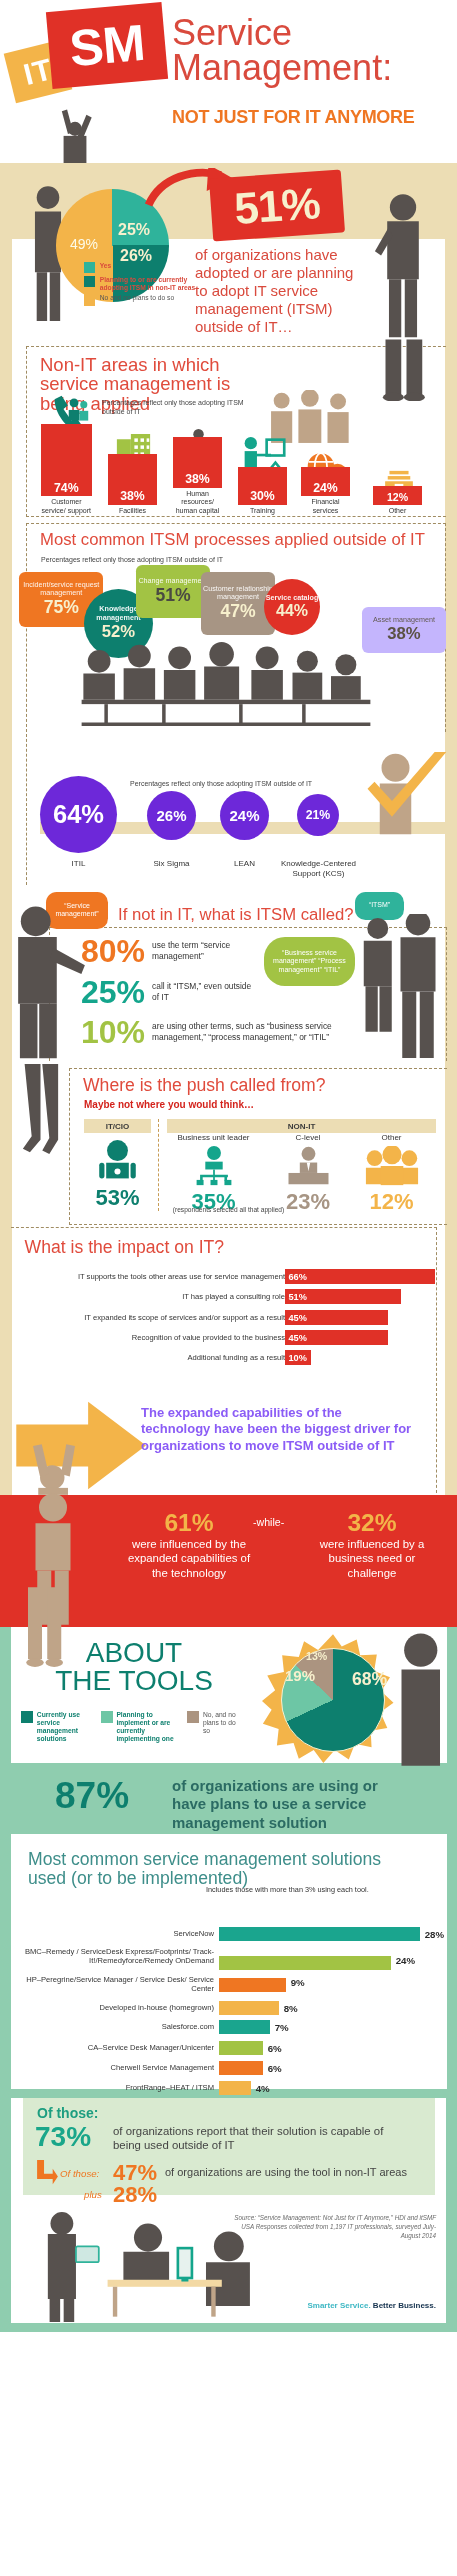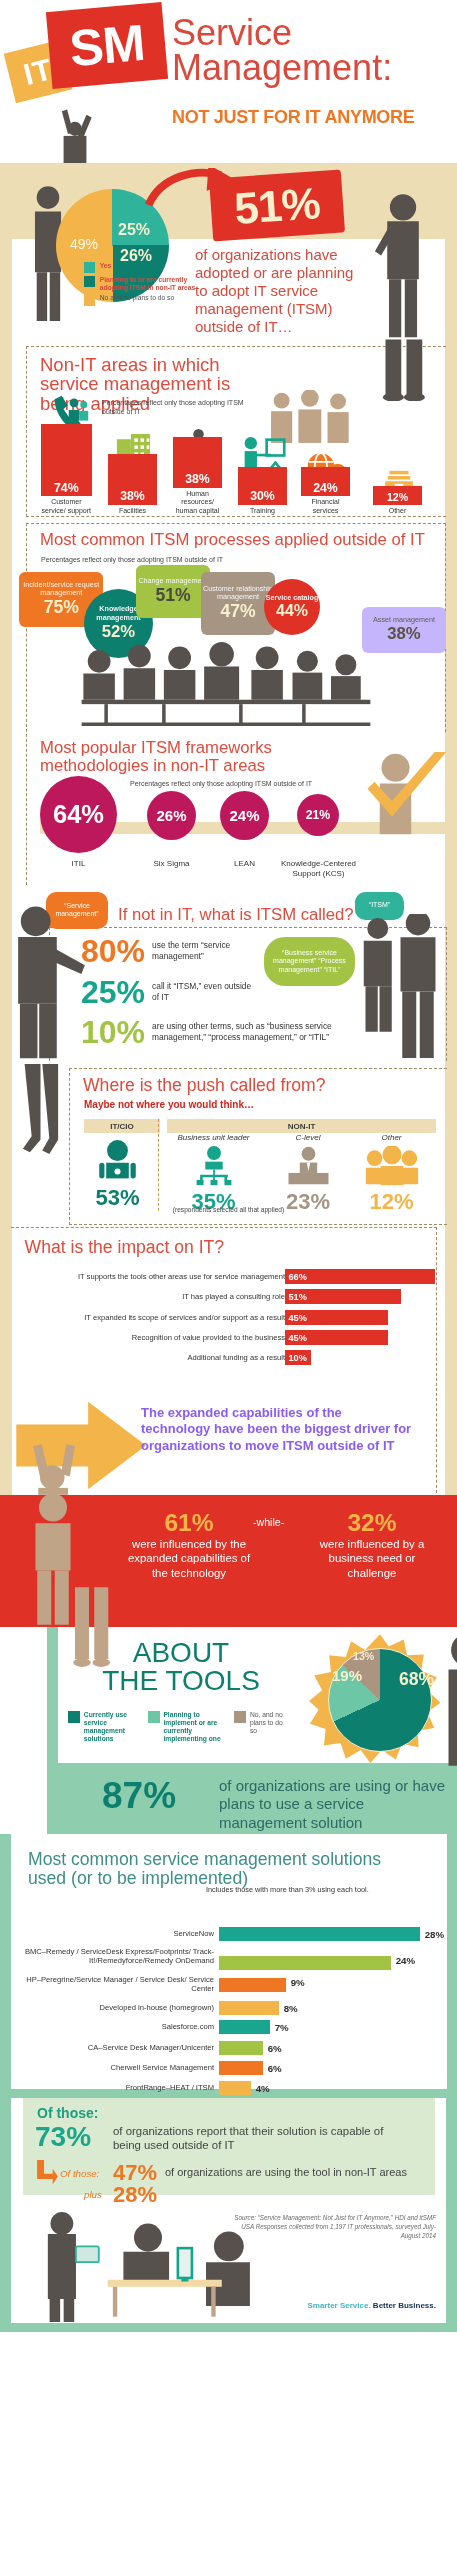--- a/index.html
+++ b/index.html
@@ -98,21 +98,21 @@
   .bubble .pc { font-weight:bold; color:#f7f0cd; }
   .bubble.circ { border-radius:50%; }
 
   
   .fw { position:relative; background:#fff; height:154px; }
   .fw .box { position:absolute; left:26px; top:0px; width:420px; height:151px;
              border-left:1.8px dashed #a08c62; }
   .fw h2 { position:absolute; left:40px; top:5.3px; font-size:16.7px; width:246px; }
   .fw .note { position:absolute; left:130px; top:46px; }
   .fw .tanbar { position:absolute; left:40px; top:88px; width:413px; height:12.3px; background:#ecddb4; }
-  .circ { position:absolute; border-radius:50%; background:#be185d; color:#fff;
+  .circ { position:absolute; border-radius:50%; background:#6d28d9; color:#fff;
           display:flex; align-items:center; justify-content:center; font-weight:bold; }
   .fw .cl { position:absolute; text-align:center; font-size:8px; color:#333; line-height:1.2; }
 
   
   .called { position:relative; background:#fff; height:176px; }
   .called .box { position:absolute; left:49px; top:39px; width:398px; height:134px;
                  border-left:1.8px dashed #a08c62; border-top:1.8px dashed #a08c62;
                  border-right:1.8px dashed #a08c62; }
   .called h2 { position:absolute; left:118px; top:17.6px; font-size:16.7px; }
   .bigpct { font-size:32px; font-weight:bold; line-height:1; }
@@ -127,21 +127,21 @@
   .push .box { position:absolute; left:69px; top:3.5px; width:378px; height:157px;
                border-left:1.8px dashed #a08c62; border-top:1.8px dashed #a08c62;
                border-bottom:1.8px dashed #a08c62; }
   .push h2 { position:absolute; left:83px; top:12.3px; font-size:17.6px; }
   .push h3 { position:absolute; left:84px; top:35px; font-size:10px; font-weight:bold; color:#d4231c; }
   .hdrcell { position:absolute; background:#ecddb4; text-align:center;
              font-size:8px; font-weight:bold; color:#3b3b3b; padding:2.6px 0; }
   .push .vdash { position:absolute; left:158px; top:55px; height:92px;
                  border-left:1.8px dashed #c79c55; }
   .push .col { position:absolute; text-align:center; }
-  .push .col .cl { font-size:8px; color:#333;font-style:italic; }
+  .push .col .cl { font-size:8px; color:#333; }
   .push .col .pv { font-size:22px; font-weight:bold; }
   .push .foot { position:absolute; left:0; right:0; top:142px; text-align:center; font-size:6.6px; color:#444; }
 
   
   .impact { position:relative; background:#fff; height:171px; }
   .impact .box { position:absolute; left:10.6px; top:0; width:426px; height:169px;
                  border-right:1.8px dashed #a08c62; border-top:1.8px dashed #a08c62; }
   .impact h2 { position:absolute; left:24.6px; top:10.6px; font-size:17.6px; }
   .ib { position:absolute; height:15px; display:flex; align-items:center; }
   .ib .lb { font-size:7.6px; color:#333; text-align:right; white-space:nowrap; }
@@ -149,36 +149,36 @@
   .ib .bar span { color:#fff; font-weight:bold; font-size:9.2px; padding-left:3.5px; }
 
   
   .redband { position:relative; background:#e03127; height:132px; }
   .redband .c { position:absolute; text-align:center; color:#fff; }
   .redband .pv { font-size:24.6px; font-weight:bold; color:#f3b449; }
   .redband .tx { font-size:11.4px; line-height:1.25; font-weight:300; }
   .redband .while { position:absolute; left:253px; top:21px; font-size:10.6px; color:#fff; }
 
   
-  .tools { position:relative; background:#8fcdaf; height:207px;margin-left:47px; }
+  .tools { position:relative; background:#8fcdaf; height:207px; }
   .tools .white { position:absolute; left:10.6px; top:0; width:436px; height:136px; background:#fff; }
   .tools h2 { position:absolute; left:46px; top:12.3px; width:176px; text-align:center;
               font-size:28px; color:#0d7f6e; font-weight:300; line-height:1.0; }
   .gear { position:absolute; left:262px; top:1.8px; width:142px; height:142px; }
   .pie68 { position:absolute; left:281px; top:21px; width:104px; height:104px; border-radius:50%;
            background: conic-gradient(from 0deg, #0d7f6e 0deg 245deg, #6dc6a5 245deg 313deg, #ab9480 313deg 360deg);
            border:1.8px solid #f7f0cd; }
   .tools .tlegend { position:absolute; left:21px; top:84px; width:229px; display:flex; }
   .tools .tlegend .col { display:flex; margin-right:8.8px; }
   .tools .tlegend .sw { width:12.3px; height:12.3px; margin-right:3.5px; flex:0 0 12.3px; }
   .tools .tlegend .t { font-size:6.7px; font-weight:bold; color:#0d7f6e; line-height:1.2; }
   .tools .tlegend .t.plain { font-weight:normal; color:#555; }
   .tools .p87 { position:absolute; left:55px; top:148px; font-size:37px; font-weight:bold; color:#0d7f6e; }
   .tools .p87t { position:absolute; left:172px; top:150px; width:229px;
-                 font-size:15px; color:#2b6b63; line-height:1.22; font-weight:400; }
+                 font-size:15px; color:#2b6b63; line-height:1.22; font-weight:700; }
 
   
   .sol { position:relative; background:#8fcdaf; height:264px; }
   .sol .white { position:absolute; left:10.6px; top:0; width:436px; height:255px; background:#fff; }
   .sol h2 { position:absolute; left:28px; top:16px; width:387px; font-size:17.6px;
             color:#3e8e8a; font-weight:300; line-height:1.1; }
   .sol .note { position:absolute; left:206px; top:51px; font-size:7.3px; color:#333; }
   .sbar { position:absolute; height:14px; display:flex; align-items:center; }
   .sbar .lb { font-size:7.6px; color:#333; text-align:right; line-height:1.18; }
   .sbar .bar { height:14px; }
@@ -451,21 +451,20 @@
           <rect x="252" y="71" width="4" height="22"></rect>
         <rect x="0" y="92" width="330" height="4"></rect>
       </g>
     </svg>
   </div>
 
   <div class="fw">
     <div class="sideband-l"></div>
     <div class="sideband-r"></div>
     <div class="box"></div>
-    <h2 class="sec-title">Most popular ITSM frameworks methodologies in non-IT areas</h2>
     <div class="sec-note note">Percentages reflect only those adopting ITSM outside of IT</div>
     <div class="tanbar"></div>
 
     <svg style="position:absolute;left:362px;top:17.6px;width:88px;height:84px" viewBox="0 0 100 96">
       <circle cx="38" cy="18" r="16" fill="#bfa488"></circle>
         <path d="M20 36h36v58H20z" fill="#bfa488"></path>
       <path d="M6 42 L34 74 L96 0 L88 -6 L34 56 L14 34 Z" fill="#f3b449"></path>
     </svg>
 
     <div class="circ" style="left:40px;top:42px;width:77px;height:77px;font-size:25.5px">
@@ -532,21 +531,21 @@
     <div class="sideband-l"></div>
     <div class="sideband-r"></div>
     <div class="box"></div>
     <svg style="position:absolute;left:14px;top:0;width:53px;height:97px" viewBox="0 0 60 110">
       <path d="M12 0h18v86l-12 14-8-4 10-14z" fill="#57514e"></path>
       <path d="M32 0h18v86l-10 16-8-4 8-14z" fill="#57514e"></path>
     </svg>
     <h2 class="sec-title">Where is the push called from?</h2>
     <h3>Maybe not where you would think…</h3>
 
-    <div class="hdrcell" style="left:84px;top:55px;width:76px">IT/CIO</div>
+    <div class="hdrcell" style="left:84px;top:55px;width:67px">IT/CIO</div>
     <div class="hdrcell" style="left:167px;top:55px;width:269px">NON-IT</div>
     <div class="vdash"></div>
 
     <div class="col" style="left:84px;top:76px;width:67px">
       <svg style="width:47px;height:42px" viewBox="0 0 54 48">
         <circle cx="27" cy="12" r="12" fill="#0d7f6e"></circle>
         <path d="M14 26h26v18H14z" fill="#0d7f6e"></path>
         <circle cx="27" cy="36" r="3.5" fill="#fff"></circle>
         <rect x="6" y="26" width="6" height="18" rx="3" fill="#0d7f6e"></rect>
         <rect x="42" y="26" width="6" height="18" rx="3" fill="#0d7f6e"></rect>

